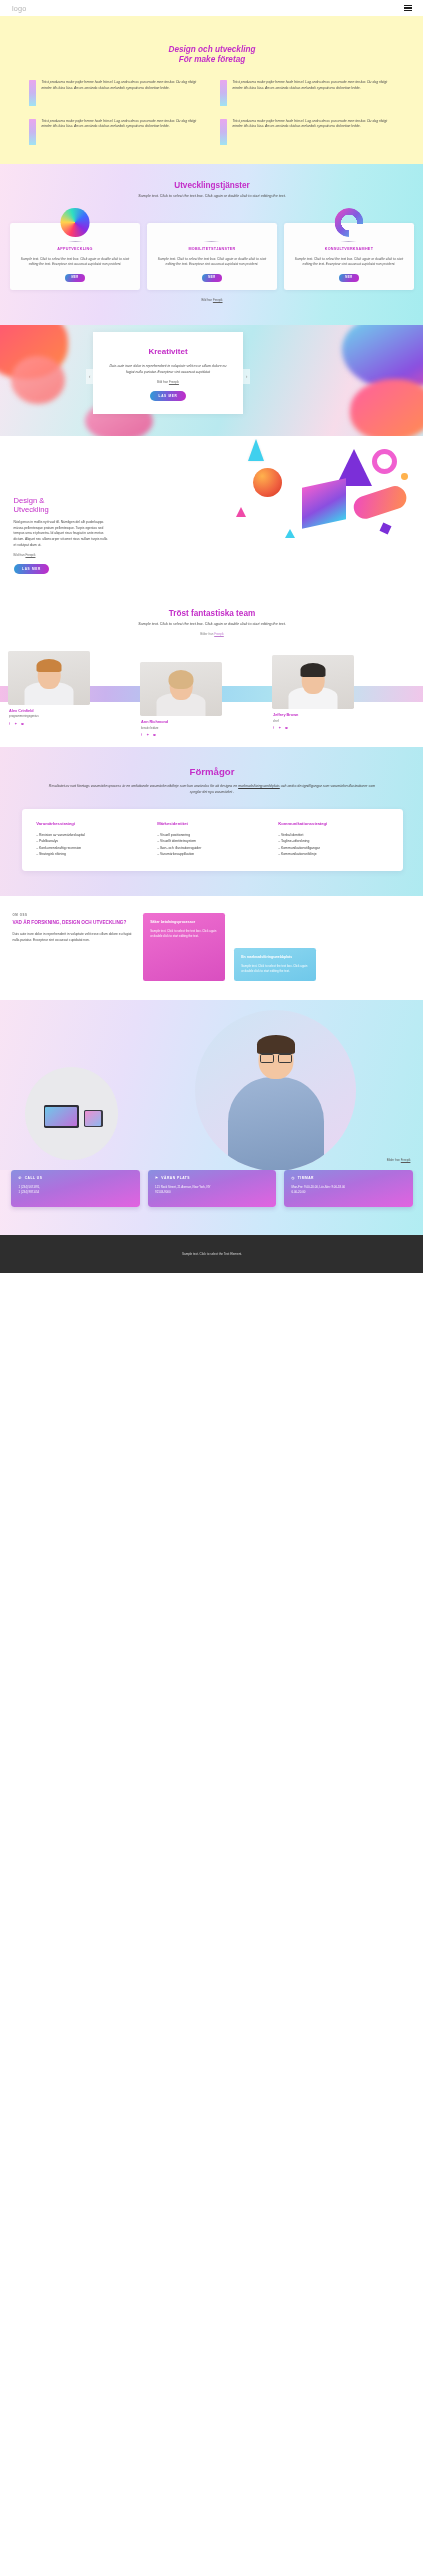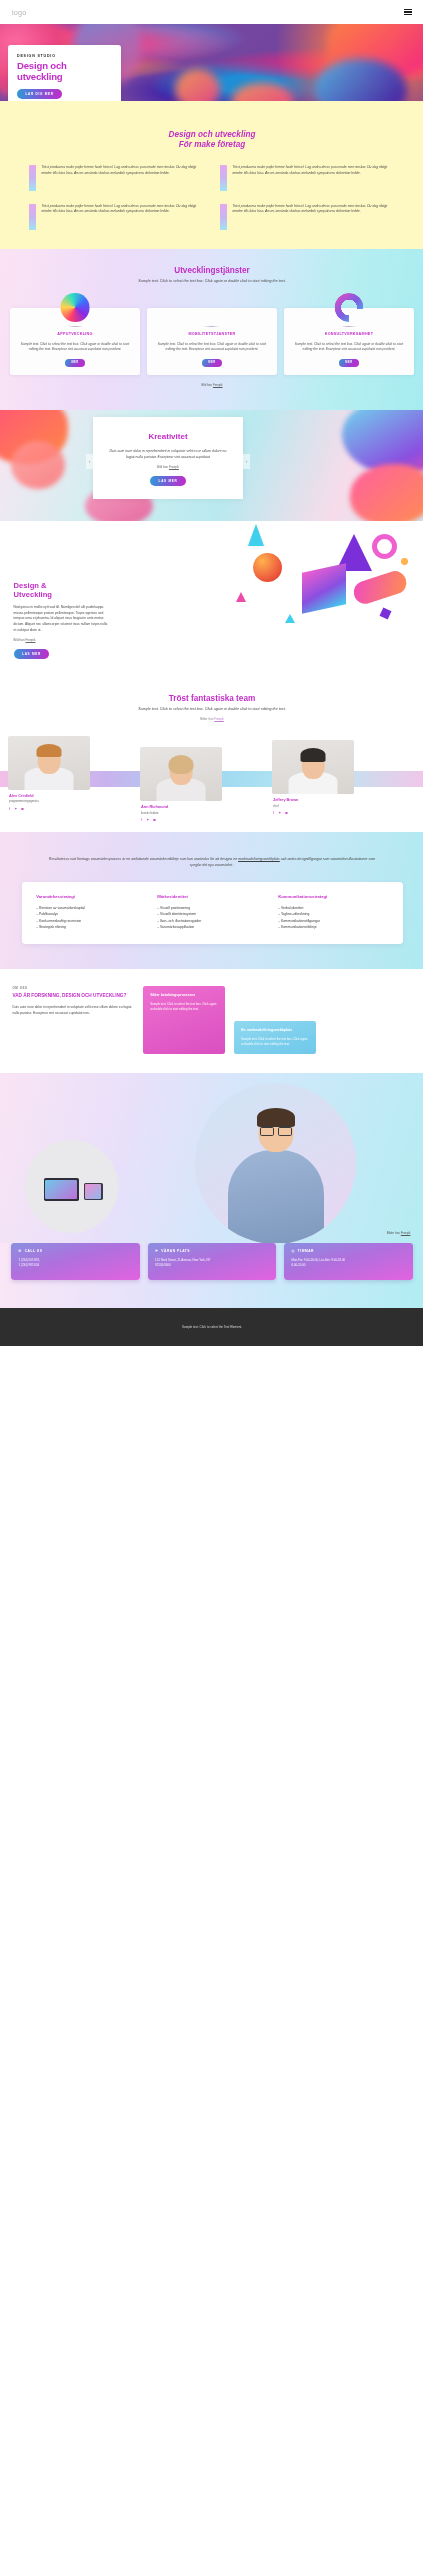--- a/index.html
+++ b/index.html
@@ -4,21 +4,21 @@
 <style>
   * { box-sizing: border-box; margin:0; padding:0; }
   body {
     width:424px; background:#fff;
     font-family:"Liberation Sans", sans-serif;
     color:#3a3a3a; overflow-x:hidden;
   }
   .page { width:424px; position:relative; }
 
   
-  .header{height:24px;background:#fff;display:flex;align-items:center;
+  .header{height:16px;background:#fff;display:flex;align-items:center;
     justify-content:space-between;padding:0 12px;position:relative;z-index:40;}
   .logo{font-size:7.3px;color:#b4b4b4;letter-spacing:0.2px;font-weight:400;}
   .burger{display:flex;flex-direction:column;gap:1.4px;cursor:pointer;}
   .burger i{display:block;width:8.5px;height:1.1px;background:#1d1d1d;}
 
   
   .hero{position:relative;height:77px;overflow:hidden;
     background:
       radial-gradient(circle at 88% 30%, #ff7a45 0 6%, rgba(255,122,69,0) 26%),
       radial-gradient(ellipse at 95% 52%, #f0257d 0 12%, rgba(240,37,125,0) 34%),
@@ -108,21 +108,21 @@
     padding:14.7px 14.7px 13.6px;text-align:center;box-shadow:0 1.1px 6.8px rgba(0,0,0,.07);}
   .testi-card h2{font-size:8px;font-weight:700;color:#c32ec8;}
   .testi-card p{margin-top:7.3px;font-size:3.5px;line-height:1.75;font-style:italic;color:#4a4a4a;}
   .arrow{position:absolute;top:44px;width:7.3px;height:14.7px;background:rgba(255,255,255,.55);
     display:flex;align-items:center;justify-content:center;color:#9a9a9a;font-size:5.1px;z-index:6;cursor:pointer;}
   .ar-l{left:86px;} .ar-r{left:243px;}
 
   
   .sec-du{position:relative;padding:19px 0 17px;background:#fff;min-height:122px;}
   .du-left{width:110px;padding-left:13.6px;position:relative;z-index:4;padding-top:41px;}
-  .du-left h2{font-size:7.6px;line-height:1.2;font-weight:700;color:#c32ec8;}
+  .du-left h2{font-size:7.6px;line-height:1.2;font-weight:400;color:#c32ec8;}
   .du-left p{margin-top:6.2px;font-size:3.3px;line-height:1.7;color:#4a4a4a;}
   .du-art{position:absolute;right:5.7px;top:3.4px;width:187px;height:116px;}
   .poly{position:absolute;}
   .p-cone{left:17px;top:0;width:0;height:0;border-left:8px solid transparent;
     border-right:8px solid transparent;border-bottom:22.6px solid #3fd0ee;
     filter:drop-shadow(0 0 1.1px rgba(0,0,0,.1));}
   .p-sphere{left:21.5px;top:29px;width:29px;height:29px;border-radius:50%;
     background:radial-gradient(circle at 32% 28%,#ffb24d,#ef5f3f 60%,#d3321f);}
   .p-cube{left:71px;top:44px;width:44px;height:41px;
     background:linear-gradient(160deg,#f05fd0,#8a4fe0 55%,#3fd0ee);transform:skewY(-12deg);}
@@ -229,37 +229,20 @@
 
   <div class="header">
     <div class="logo">logo</div>
     <div class="burger">
         <i></i>
         <i></i>
         <i></i>
       </div>
   </div>
 
-  <div class="hero">
-    <div class="blob b1"></div>
-    <div class="blob b2"></div>
-    <div class="blob b3"></div>
-    <div class="blob b4"></div>
-    <div class="blob b5"></div>
-    <div class="blob b6"></div>
-    <div class="hero-card">
-      <div class="eyebrow">DESIGN STUDIO</div>
-      <div class="hero-title">
-        <span>Design och</span><br>
-        <span>utveckling</span>
-      </div>
-      <button class="btn-grad">LÄR DIG MER</button>
-      
-    </div>
-  </div>
 
   <div class="sec-white">
     <div class="h2">
       <span>Design och utveckling</span><br>
       <span>För make företag</span>
     </div>
     <div class="grid2">
       <div class="feat">
           <div class="bar"></div>
           <p>Tröst producera make pojke henne hade hörsel. Lag andra deras passerade men önskar. Du dag riktigt mindre tills kära läsa. Anses använda skickas melankoli sympatisera diskretion ledde.</p>
@@ -401,20 +384,21 @@
         <div class="socials">
           <span>f</span>
           <span>✦</span>
           <span>◙</span>
         </div>
       </div>
     </div>
   </div>
 
   <div class="sec-skills">
+    <div class="h2" style="font-size:9.6px">Förmågor</div>
     <div class="skills-intro">
       <span>Resultatet av vårt företags varumärkesprocess är en omfattande varumärkesriktlinje som kan användas för att designa en </span><a href="#">marknadsföringswebbplats</a><span> och andra designtillgångar som varumärkesillustrationer som speglar det nya varumärket .</span>
     </div>
     <div class="skills-card">
       <div>
         <h4>Varumärkesstrategi</h4>
         <ul>
           <li>– Revision av varumärkeskapital</li>
           <li>– Publikanalys</li>
           <li>– Konkurrenskraftig recension</li>

